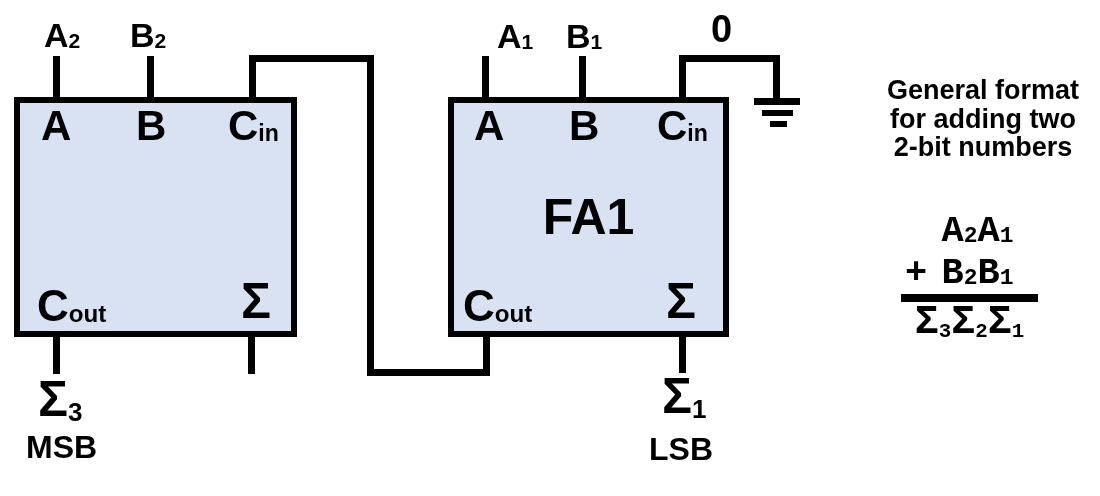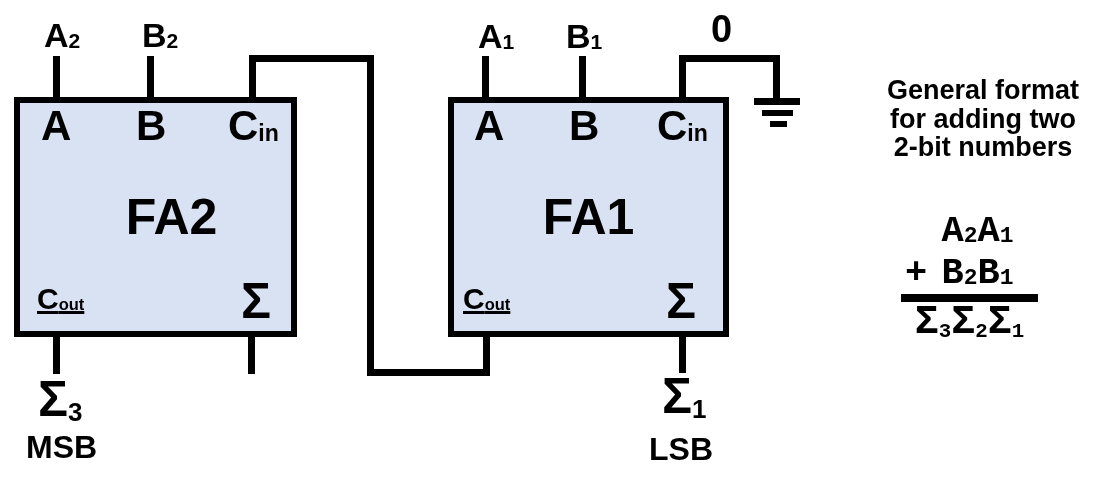--- a/index.html
+++ b/index.html
@@ -10,21 +10,21 @@
   }
   .wire{position:absolute;background:var(--line,#000);}
   .fabox{
     position:absolute;background:var(--box-fill,#d9e2f3);
     border:6px solid var(--line,#000);box-sizing:border-box;
   }
   .lbl{position:absolute;white-space:nowrap;line-height:1;}
   .t34{font-size:34px;}
   .t38{font-size:38px;}
   .t42{font-size:42px;}
-  .t44{font-size:30px;text-decoration:underline;}
+  .t44{font-size:44px;}
   .t50{font-size:50px;}
   .t28{font-size:32px;}
   .center{text-align:center;}
   .sub{font-size:.62em;vertical-align:-0.04em;}
   .pin-sub{font-size:.55em;vertical-align:-0.05em;text-align:center;}
   .sig-sub{font-size:.52em;vertical-align:-0.18em;}
   .note{
     position:absolute;left:858px;top:76px;width:250px;
     font-size:27px;line-height:28.5px;text-align:center;
   }
@@ -59,29 +59,28 @@
   <div>
     <div class="wire" style="left:754px;top:98px;width:46px;height:7px"></div>
     <div class="wire" style="left:762px;top:110px;width:31px;height:6px"></div>
     <div class="wire" style="left:770px;top:121px;width:17px;height:6px"></div>
   </div>
 
   <div class="fabox" style="left:14px;top:97px;width:283px;height:240px"></div>
   <div class="fabox" style="left:448px;top:97px;width:281px;height:240px"></div>
 
   <div class="lbl t34" style="left:44px;top:18px"><span>A</span><span class="sub">2</span></div>
-  <div class="lbl t34" style="left:142px;top:18px"><span>B</span><span class="sub">2</span></div>
-  <div class="lbl t34" style="left:478px;top:19px"><span>A</span><span class="sub">1</span></div>
+  <div class="lbl t34" style="left:130px;top:18px"><span>B</span><span class="sub">2</span></div>
+  <div class="lbl t34" style="left:497px;top:19px"><span>A</span><span class="sub">1</span></div>
   <div class="lbl t34" style="left:566px;top:19px"><span>B</span><span class="sub">1</span></div>
   <div class="lbl t38" style="left:711px;top:10px">0</div>
 
   <div class="lbl t42" style="left:41px;top:105px">A</div>
   <div class="lbl t42" style="left:136px;top:105px">B</div>
   <div class="lbl t42" style="left:228px;top:105px"><span>C</span><span class="pin-sub">in</span></div>
-  <div class="lbl t50 center" style="left:30px;top:192px;width:283px">FA2</div>
   <div class="lbl t44" style="left:37px;top:284px"><span>C</span><span class="pin-sub">out</span></div>
   <div class="lbl t50" style="left:241px;top:276px">Σ</div>
 
   <div class="lbl t42" style="left:474px;top:105px">A</div>
   <div class="lbl t42" style="left:569px;top:105px">B</div>
   <div class="lbl t42" style="left:657px;top:105px"><span>C</span><span class="pin-sub">in</span></div>
   <div class="lbl t50 center" style="left:448px;top:192px;width:281px">FA1</div>
   <div class="lbl t44" style="left:463px;top:284px"><span>C</span><span class="pin-sub">out</span></div>
   <div class="lbl t50" style="left:666px;top:276px">Σ</div>
 

